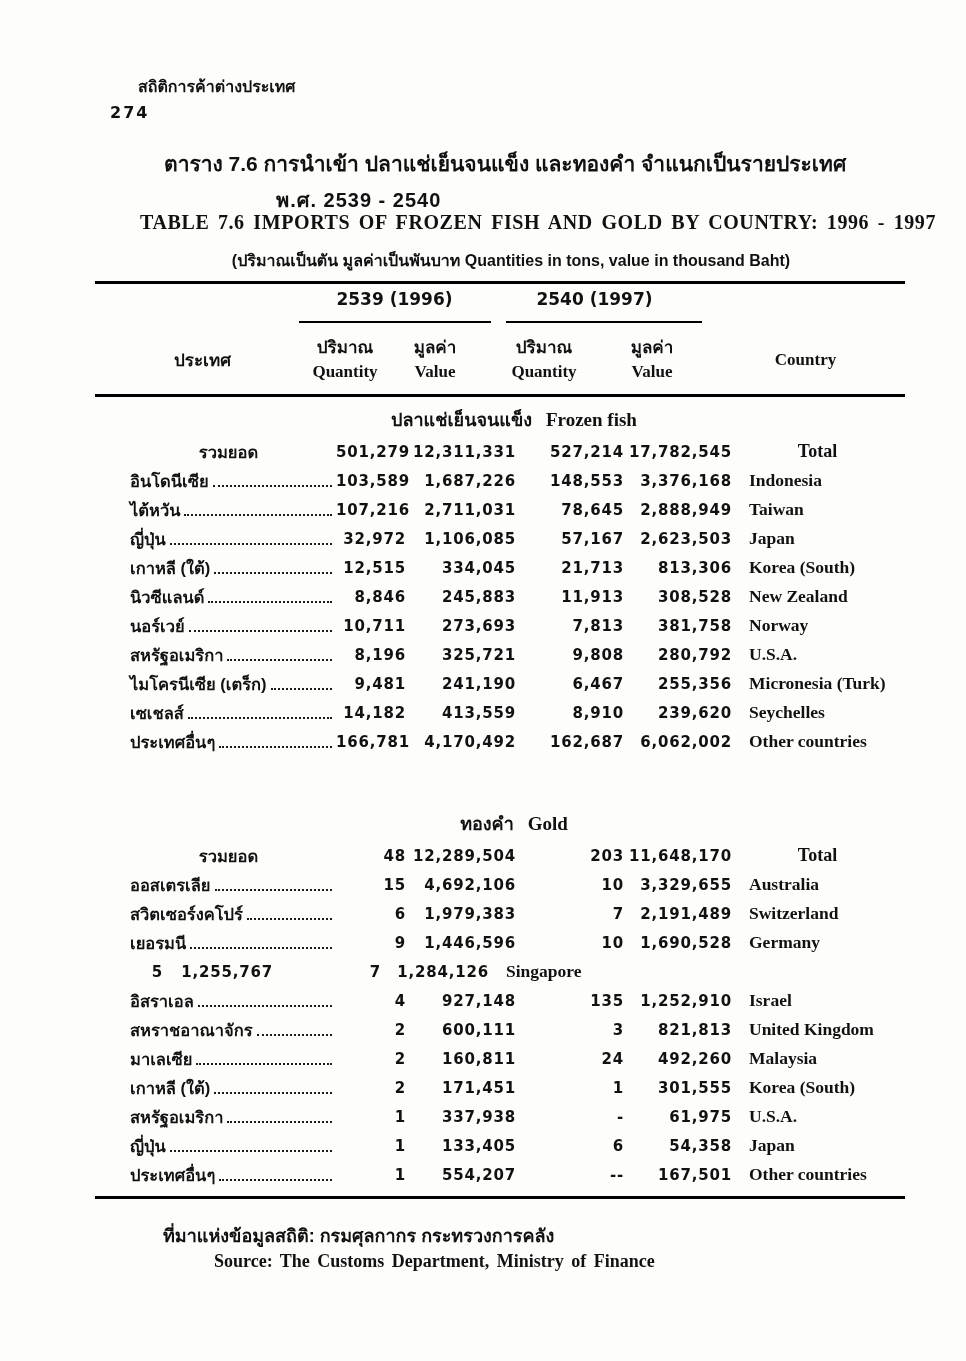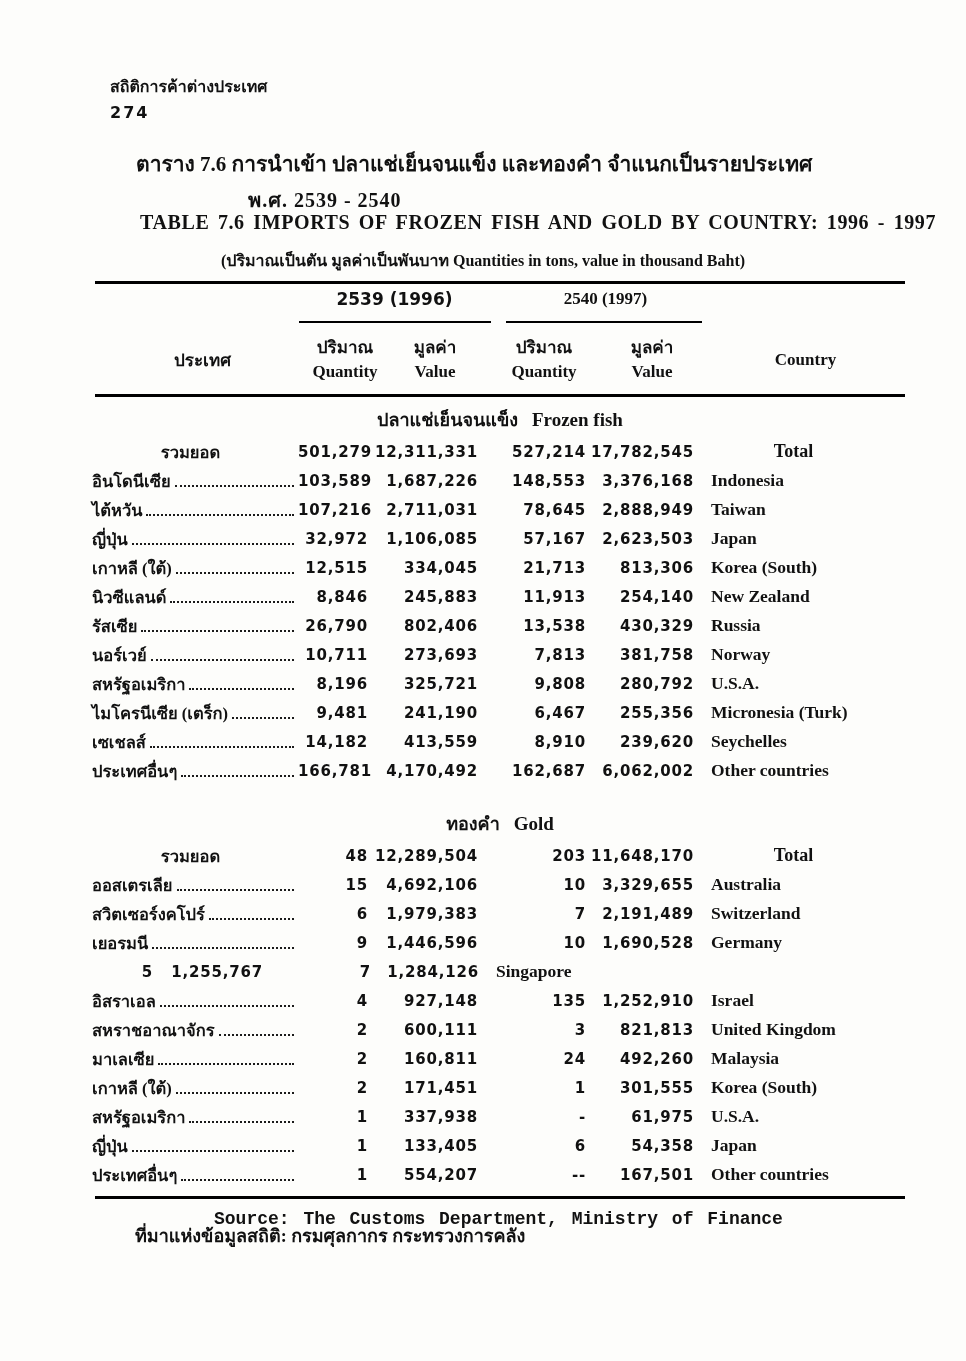--- a/index.html
+++ b/index.html
@@ -2,21 +2,21 @@
 <html><head>
 <meta charset="utf-8">
 <style>
   * { margin:0; padding:0; box-sizing:border-box; }
   html,body { background:#e8e8e8; }
   .page {
     position:relative; width:966px; height:1361px; margin:0 auto;
     background:#fdfdfb; color:#111;
     font-family:"DejaVu Sans", sans-serif; overflow:hidden;
   }
-  .thai { font-family:Liberation Serif, serif; }
+  .thai { font-family:Liberation Sans, sans-serif;margin-left:28px; }
 
   
   .corner { position:absolute; left:110px; top:74px; font-weight:bold; }
   .corner .l1 { font-size:16px; }
   .corner .l2 { font-size:16px; letter-spacing:2px; margin-top:4px; }
 
   
   .title-thai1 { position:absolute; left:136px; top:147px; font-size:21px; font-weight:bold; }
   .title-thai2 { position:absolute; left:248px; top:184px; font-size:20px; font-weight:bold; letter-spacing:1px; }
   .title-eng   { position:absolute; left:140px; top:211px; font-size:20px; font-weight:bold;
@@ -29,55 +29,55 @@
   .rule-top    { top:281px; height:3px; }
   .rule-mid    { top:394px; height:3px; }
   .rule-bottom { top:1196px; height:3px; }
   .yrule { position:absolute; top:321px; height:2px; background:#000; }
   .yrule1 { left:299px; width:192px; }
   .yrule2 { left:506px; width:196px; }
 
   
   .year { position:absolute; top:289px; text-align:center; font-size:17px; font-weight:bold; }
   .year1 { left:297px; width:195px; }
-  .year2 { left:507px; width:197px;font-family:Liberation Serif, serif; }
+  .year2 { left:496px; width:197px; }
 
   
   .colhead { position:absolute; left:95px; top:331px; width:810px; display:flex; font-weight:bold; }
   .colhead .cell { display:flex; flex-direction:column; justify-content:center; align-items:center; height:58px; }
   .ch-thai { font-size:17px; line-height:1.45; }
   .ch-eng  { font-family:"Liberation Serif", serif; font-size:17px; line-height:1.45; }
   .w-thaicol { width:215px; } .w-q1 { width:70px; } .w-v1 { width:110px; }
   .w-q2 { width:108px; } .w-v2 { width:108px; } .w-eng { flex:1; }
 
   
   .sec-title { position:absolute; left:95px; width:810px; text-align:center; font-weight:bold; font-size:18px; }
   .sec-fish { top:405px; }
   .sec-gold { top:809px; }
   .sec-title .st-eng { font-family:"Liberation Serif", serif; margin-left:14px; font-size:19px; }
 
   
-  .rows { position:absolute; left:83px; width:810px; }
+  .rows { position:absolute; left:93px; width:810px; }
   .rows-fish { top:437px; }
   .rows-gold { top:841px; }
   .row { display:flex; height:29px; align-items:center; }
   .c-thai { width:215px; display:flex; align-items:baseline; font-size:16.5px; font-weight:bold; padding-left:9px; }
   .c-thai .nm { white-space:nowrap; }
   .c-thai .leader { flex:1; border-bottom:2px dotted #1a1a1a; margin:0 4px 3px 4px; min-width:6px; }
   .row.total .c-thai { justify-content:center; padding-left:0; }
   .c-num { font-weight:bold; font-size:15px; text-align:right; letter-spacing:0.8px; white-space:nowrap; }
   .c-num.q1 { width:70px; } .c-num.v1 { width:110px; }
   .c-num.q2 { width:108px; } .c-num.v2 { width:108px; }
   .c-eng { flex:1; padding-left:17px; font-family:"Liberation Serif", serif; font-size:17.5px; font-weight:bold; white-space:nowrap; }
   .row.total .c-eng { text-align:center; padding-left:0; font-size:18px; }
 
   
   .footer-thai { position:absolute; left:135px; top:1221px; font-size:18px; font-weight:bold; }
-  .footer-eng  { position:absolute; left:214px; top:1209px; font-size:18px; font-weight:bold;
-                 font-family:Liberation Mono, monospace; word-spacing:3px; }
+  .footer-eng  { position:absolute; left:214px; top:1251px; font-size:18px; font-weight:bold;
+                 font-family:Liberation Serif, serif; word-spacing:3px; }
 </style>
 </head>
 <body>
 
 <div class="page">
 
   <div class="corner">
     <div class="l1 thai">สถิติการค้าต่างประเทศ</div>
     <div class="l2">274</div>
   </div>
@@ -178,33 +178,22 @@
         <div class="c-eng">Korea (South)</div>
       </div>
       <div class="row">
         <div class="c-thai thai">
           <span class="nm">นิวซีแลนด์</span>
           <span class="leader"></span>
         </div>
         <div class="c-num q1">8,846</div>
         <div class="c-num v1">245,883</div>
         <div class="c-num q2">11,913</div>
-        <div class="c-num v2">254,140</div>
+        <div class="c-num v2">308,528</div>
         <div class="c-eng">New Zealand</div>
-      </div>
-      <div class="row">
-        <div class="c-thai thai">
-          <span class="nm">รัสเซีย</span>
-          <span class="leader"></span>
-        </div>
-        <div class="c-num q1">26,790</div>
-        <div class="c-num v1">802,406</div>
-        <div class="c-num q2">13,538</div>
-        <div class="c-num v2">430,329</div>
-        <div class="c-eng">Russia</div>
       </div>
       <div class="row">
         <div class="c-thai thai">
           <span class="nm">นอร์เวย์</span>
           <span class="leader"></span>
         </div>
         <div class="c-num q1">10,711</div>
         <div class="c-num v1">273,693</div>
         <div class="c-num q2">7,813</div>
         <div class="c-num v2">381,758</div>

